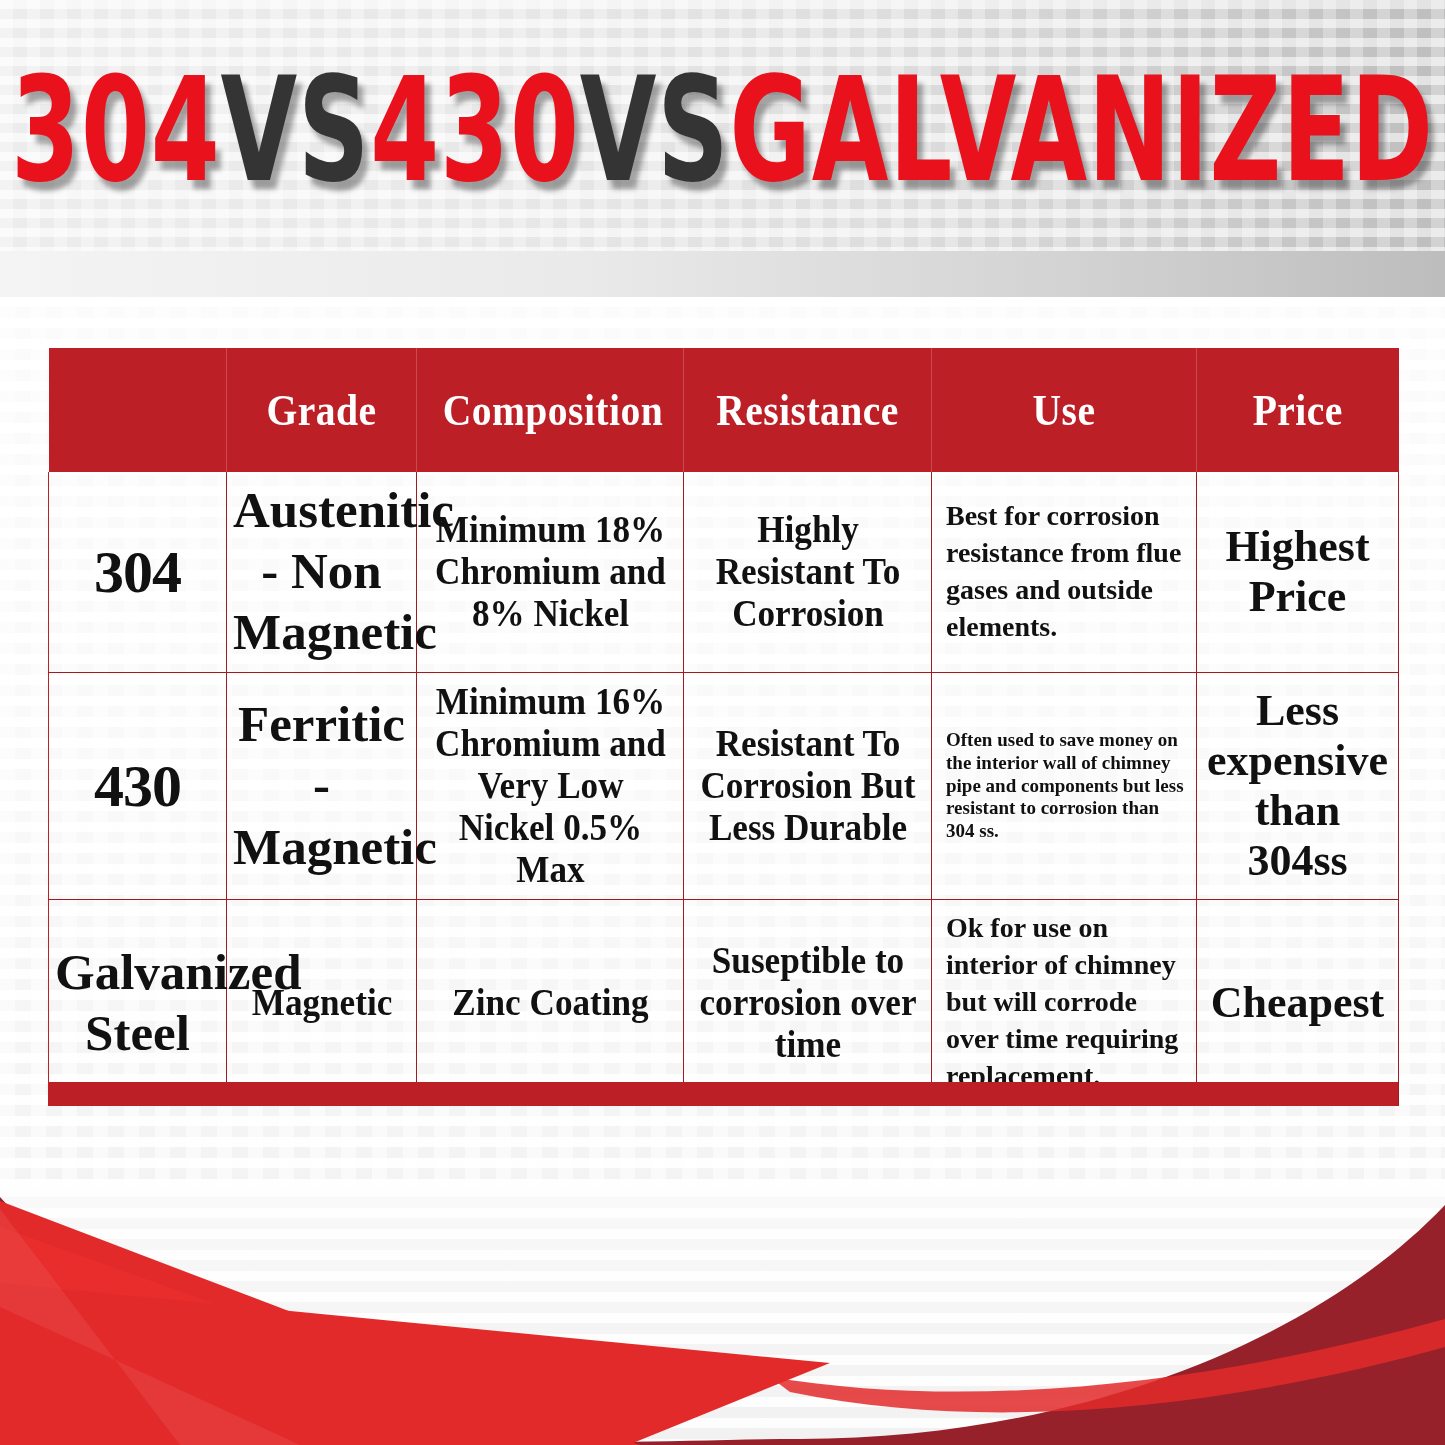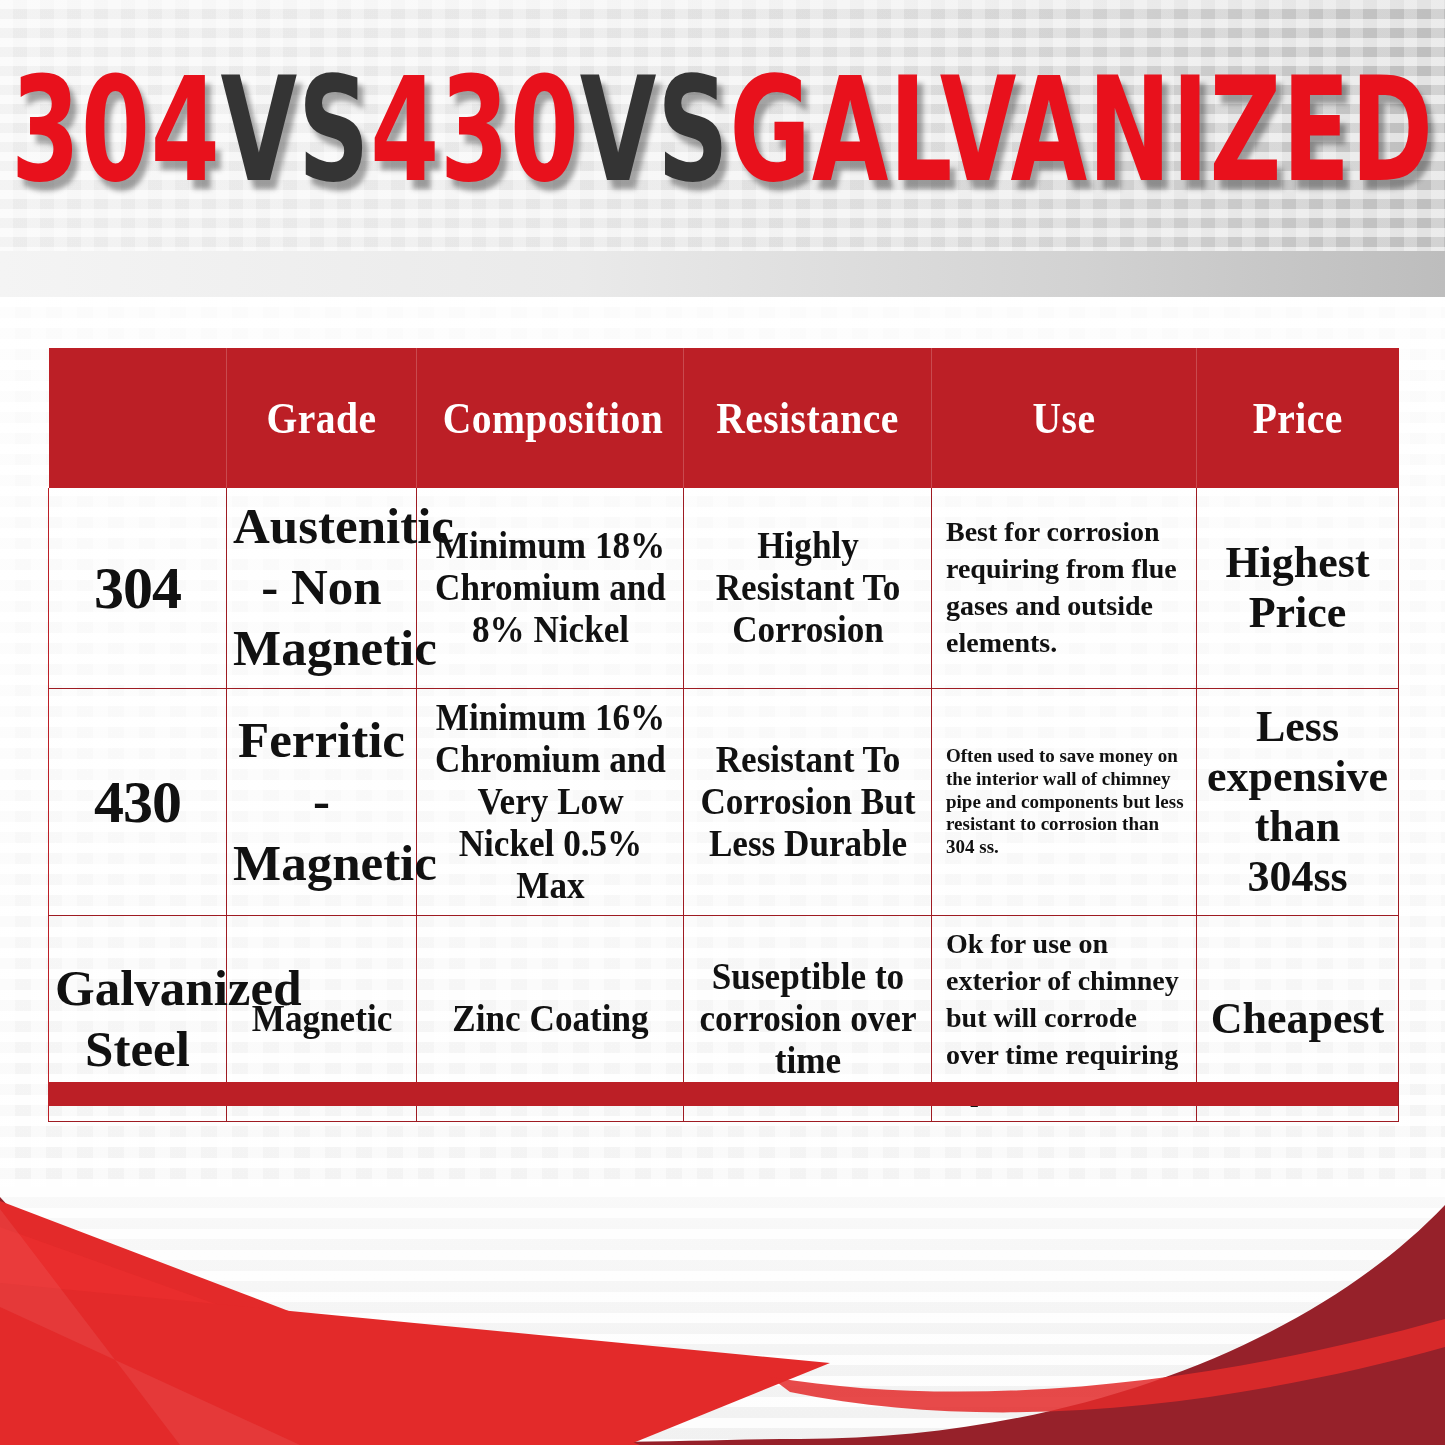--- a/index.html
+++ b/index.html
@@ -56,21 +56,21 @@
       repeating-linear-gradient(to right,
         rgba(255,255,255,.6) 0px, rgba(255,255,255,.6) 15px,
         rgba(0,0,0,.006) 15px, rgba(0,0,0,.006) 31px),
       linear-gradient(to bottom,#ffffff 0%,#fdfdfd 55%,#f7f7f7 100%);
   }
 
   
   #table-wrap { position:absolute; left:48px; top:348px; width:1350px; z-index:4; }
   table { border-collapse:collapse; width:1350px; table-layout:fixed; }
 
-  thead td { background:#bc1f26; border:none; height:140px; padding:11px; }
+  thead td { background:#bc1f26; border:none; height:124px; padding:11px; }
   thead td + td { border-left:1px solid #c94a4f; }
   .hd-txt {
     color:#ffffff; font-size:45px; font-weight:bold; text-align:center;
     font-family:"Liberation Serif", serif;
     transform:scaleX(0.88); letter-spacing:.5px;
   }
 
   tbody td {
     border:1px solid #9e1b22;
     text-align:center; vertical-align:middle;
@@ -148,39 +148,39 @@
           </td>
     </tr>
   </thead>
   <tbody>
 
     <tr style="height:196px">
       <td class="c-grade-num">304</td>
       <td class="c-grade-word">Austenitic - Non Magnetic</td>
       <td class="c-std">Minimum 18% Chromium and 8% Nickel</td>
       <td class="c-std">Highly Resistant To Corrosion</td>
-      <td class="c-use">Best for corrosion requiring from flue gases and outside elements.</td>
+      <td class="c-use">Best for corrosion resistance from flue gases and outside elements.</td>
       <td class="c-price">Highest Price</td>
     </tr>
 
     <tr style="height:222px">
       <td class="c-grade-num">430</td>
       <td class="c-grade-word">Ferritic - Magnetic</td>
       <td class="c-std">Minimum 16% Chromium and Very Low Nickel 0.5% Max</td>
       <td class="c-std">Resistant To Corrosion But Less Durable</td>
       <td class="c-use tight">Often used to save money on the interior wall of chimney pipe and components but less  resistant to corrosion than 304 ss.</td>
       <td class="c-price">Less expensive than 304ss</td>
     </tr>
 
     <tr style="height:186px">
       <td class="c-grade-word">Galvanized Steel</td>
       <td class="c-std">Magnetic</td>
       <td class="c-std">Zinc Coating</td>
       <td class="c-std">Suseptible to corrosion over time</td>
-      <td class="c-use">Ok for use on exterior of chimney but will corrode over time requiring replacement.</td>
+      <td class="c-use">Ok for use on interior of chimney but will corrode over time requiring replacement.</td>
       <td class="c-price">Cheapest</td>
     </tr>
 
   </tbody>
 </table>
 </div>
 
 <div id="footer-bar"></div>
 
 <div id="bottom">

